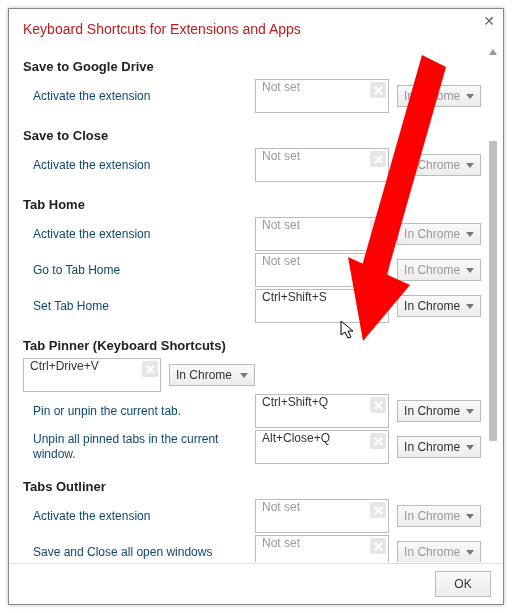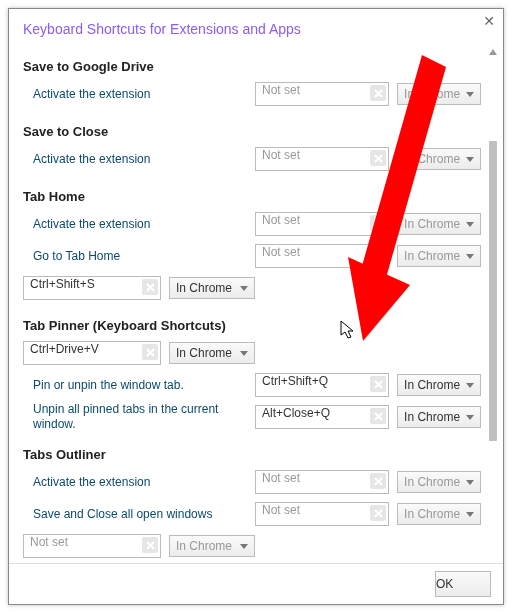--- a/index.html
+++ b/index.html
@@ -1,38 +1,38 @@
 <!DOCTYPE html>
 <html><head>
 <meta charset="utf-8">
 <style>
 html,body{margin:0;padding:0}
 body{width:512px;height:613px;font-family:Arial,Helvetica,sans-serif;font-size:12px;color:#333;background:#fff;position:relative}
 .panel{position:absolute;left:8px;top:8px;right:8px;bottom:8px;border:1px solid #888;box-shadow:0 0 4px rgba(0,0,0,.25);background:#fff;overflow:hidden}
 .close{position:absolute;top:4px;right:8px;font-size:14px;color:#666;cursor:pointer}
-.title{font-size:14px;color:#8b5cf6;padding:12px 26px 8px 14px}
+.title{font-size:14px;color:#b91c1c;padding:12px 26px 8px 14px}
 .scroll{position:absolute;top:36px;left:0;right:0;bottom:42px;overflow:hidden;padding:0 22px 0 14px}
 .scrollbar{position:absolute;top:40px;right:6px;width:8px;bottom:46px}
 .scroll-up{width:0;height:0;border-left:4px solid transparent;border-right:4px solid transparent;border-bottom:6px solid #999;margin:0 auto 4px auto}
 .scroll-track{position:absolute;top:12px;bottom:0;left:1px;width:6px}
 .scroll-thumb{position:absolute;right:-1px;width:8px;background:#bfbfbf;border-radius:1px}
 .section{margin-top:6px}
 .section-h{font-weight:bold;font-size:13px;color:#222;padding:8px 0 4px 0}
 .row{display:flex;align-items:center;min-height:30px;padding:1px 0}
 .lbl{flex:0 0 222px;padding-left:10px;color:#0c4a6e;line-height:1.25}
 .inwrap{position:relative;width:138px;margin-right:8px}
-.inp{width:100%;height:24px;box-sizing:border-box;border:1px solid #bbb;background:#fff;padding:0 22px 0 6px;font-size:12px;color:#333}
+.inp{width:100%;height:34px;box-sizing:border-box;border:1px solid #bbb;background:#fff;padding:0 22px 0 6px;font-size:12px;color:#333}
 .inp.placeholder{color:#999}
 .clear{position:absolute;right:3px;top:3px;width:16px;height:16px;background:#e6e6e6;border-radius:2px;display:flex;align-items:center;justify-content:center}
 .clear svg{width:9px;height:9px;stroke:#fff;stroke-width:2.3}
 .scope{width:86px;height:22px;border:1px solid #bbb;background:linear-gradient(#fafafa,#ececec);display:flex;align-items:center;justify-content:space-between;padding:0 6px;box-sizing:border-box;font-size:12px;color:#999}
 .scope.active{color:#333}
 .scope .caret{width:0;height:0;border-left:4px solid transparent;border-right:4px solid transparent;border-top:5px solid #777}
 .footer{position:absolute;left:0;right:0;bottom:0;height:40px;border-top:1px solid #ddd;display:flex;align-items:center;justify-content:flex-end;padding:0 12px}
-.okbtn{min-width:54px;height:24px;border:1px solid #bbb;background:linear-gradient(#fafafa,#ececec);font-size:12px;color:#333;display:flex;align-items:center;cursor:pointer}
+.okbtn{min-width:54px;height:24px;border:1px solid #bbb;background:linear-gradient(#fafafa,#ececec);font-size:12px;color:#333;display:flex;align-items:center;justify-content:center;cursor:pointer}
 .arrow{position:absolute;pointer-events:none}
 .cursor{position:absolute;pointer-events:none}
 </style>
 </head>
 <body>
 
 <div class="panel">
   <div class="close">✕</div>
   <div class="title">Keyboard Shortcuts for Extensions and Apps</div>
 
@@ -99,20 +99,21 @@
                 <path d="M1 1 L9 9 M9 1 L1 9"></path>
               </svg>
             </div>
           </div>
           <div class="scope">
             <span>In Chrome</span>
             <span class="caret"></span>
           </div>
         </div>
         <div class="row">
+          <div class="lbl">Set Tab Home</div>
           <div class="inwrap">
             <div class="inp">Ctrl+Shift+S</div>
             <div class="clear">
               <svg viewBox="0 0 10 10">
                 <path d="M1 1 L9 9 M9 1 L1 9"></path>
               </svg>
             </div>
           </div>
           <div class="scope active">
             <span>In Chrome</span>
@@ -130,21 +131,21 @@
                 <path d="M1 1 L9 9 M9 1 L1 9"></path>
               </svg>
             </div>
           </div>
           <div class="scope active">
             <span>In Chrome</span>
             <span class="caret"></span>
           </div>
         </div>
         <div class="row">
-          <div class="lbl">Pin or unpin the window tab.</div>
+          <div class="lbl">Pin or unpin the current tab.</div>
           <div class="inwrap">
             <div class="inp">Ctrl+Shift+Q</div>
             <div class="clear">
               <svg viewBox="0 0 10 10">
                 <path d="M1 1 L9 9 M9 1 L1 9"></path>
               </svg>
             </div>
           </div>
           <div class="scope active">
             <span>In Chrome</span>

